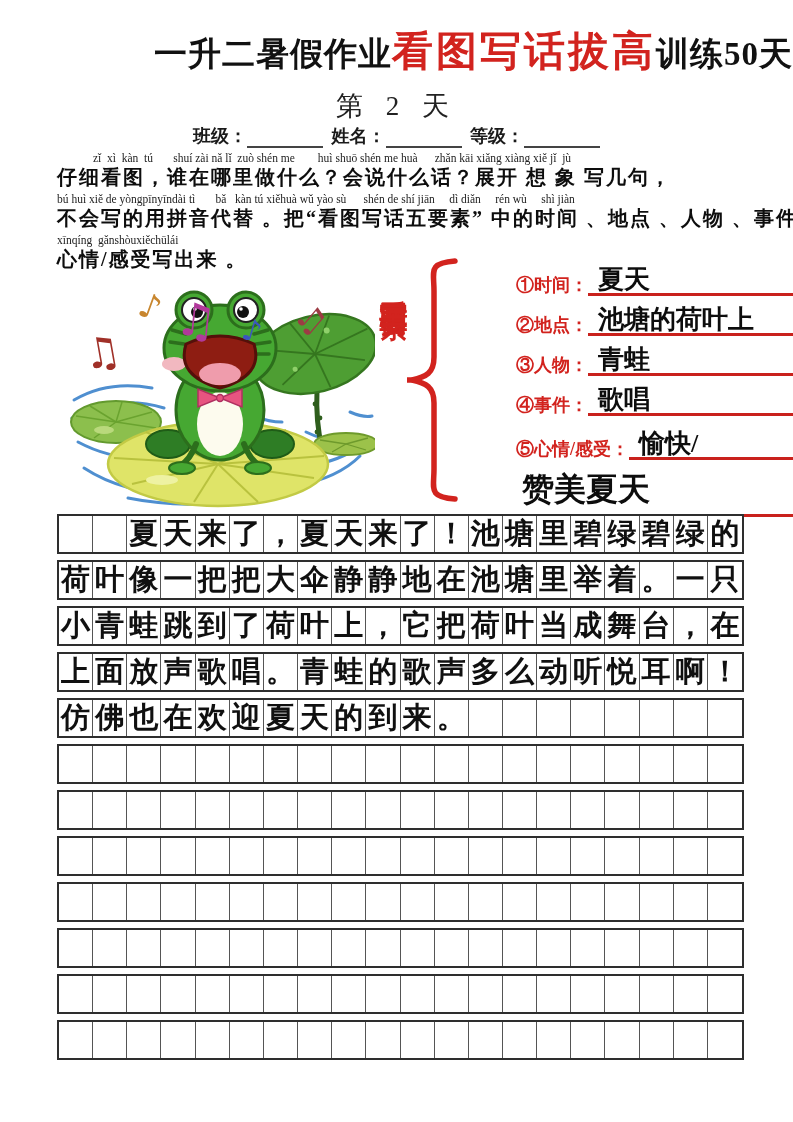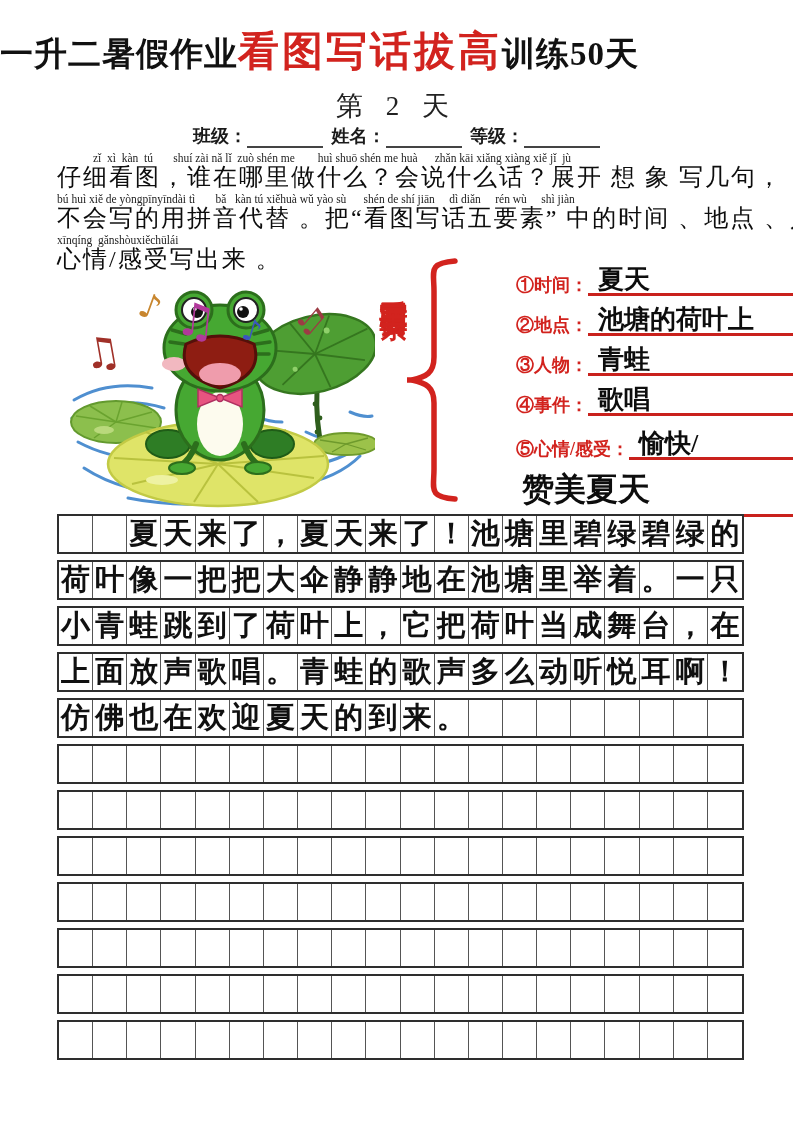--- a/index.html
+++ b/index.html
@@ -3,37 +3,37 @@
 <meta charset="utf-8">
 <style>
   * { margin:0; padding:0; box-sizing:border-box; }
   html,body { background:#ffffff; }
   .page {
     position:relative; width:793px; height:1122px; margin:0 auto;
     background:#ffffff; overflow:hidden;
     font-family:"Liberation Serif","DejaVu Serif",serif; color:#111;
   }
   
-  .title { position:absolute; top:24px; left:0; width:100%; text-align:left;
+  .title { position:absolute; top:24px; left:0; width:100%; text-align:right;
            font-weight:700; font-size:33px; letter-spacing:1px; white-space:nowrap; }
   .title .red-part { color:#d2231e; font-size:41px; letter-spacing:3px; }
   .day-heading { position:absolute; top:88px; left:0; width:100%; text-align:center;
                  font-size:27px; letter-spacing:8px; color:#222;font-family:Liberation Serif, serif; }
   .fields-row { position:absolute; top:124px; left:0; width:100%; text-align:center;
                 font-size:18px; font-weight:700; color:#1a1a1a; }
   .field { margin:0 2px; white-space:nowrap;font-family:Liberation Mono, monospace; }
   .blank-line { display:inline-block; width:76px; height:17px;
                 border-bottom:2px solid #444; vertical-align:bottom; }
   
   .instructions { position:absolute; left:57px; top:152px; width:694px; }
   .iline { margin-bottom:3px; }
   .pinyin { font-family:Liberation Serif, serif; font-size:11.5px; line-height:13px;
             color:#222; white-space:pre; }
   .iline:nth-child(1) .pinyin { padding-left:36px; }
-  .hanzi { font-size:24px; font-weight:400; line-height:25px; letter-spacing:2px;
+  .hanzi { font-size:20px; font-weight:700; line-height:25px; letter-spacing:2px;
            color:#0d0d0d; white-space:nowrap; }
   
   .illustration { position:absolute; left:70px; top:272px; width:305px; height:238px; }
   
   .vertical-title { position:absolute; left:376px; top:278px; width:34px; height:216px;
                     writing-mode:vertical-rl; text-orientation:upright;
                     font-size:28px; font-weight:700; color:#d2231e; letter-spacing:2px;
                     line-height:34px; }
   .brace-svg { position:absolute; left:407px; top:256px; width:52px; height:248px; }
   .elements { position:absolute; left:468px; top:256px; width:286px;margin-left:48px; }

